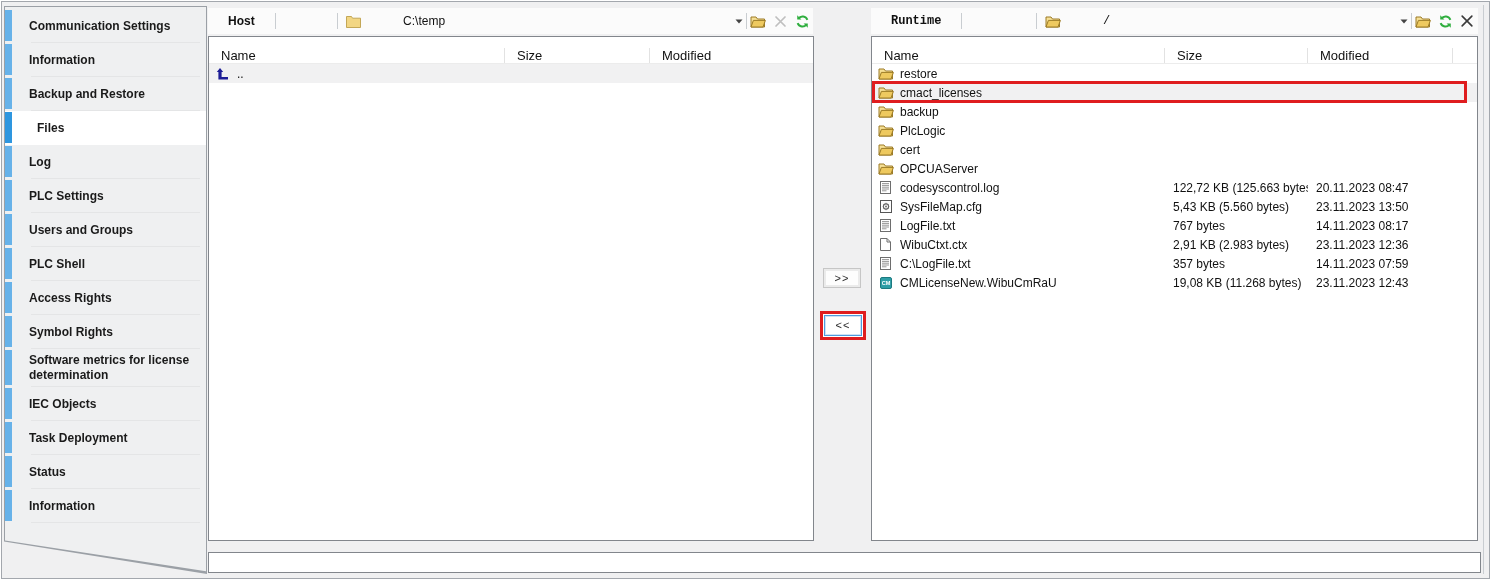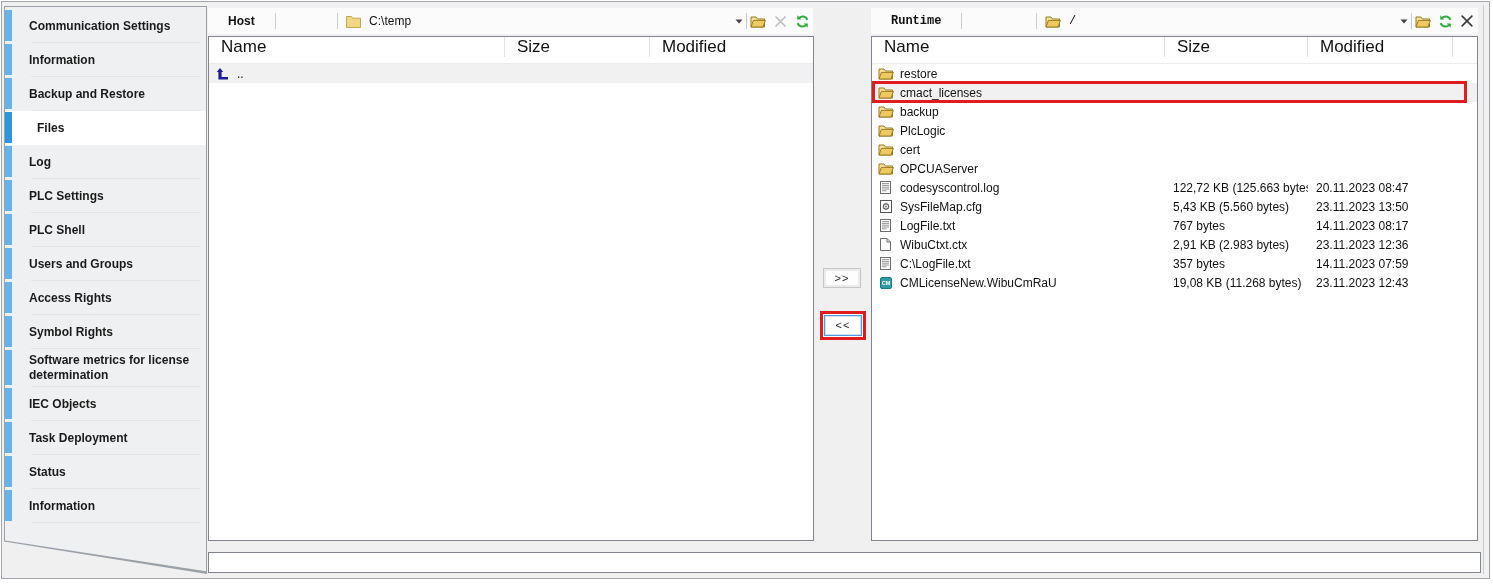--- a/index.html
+++ b/index.html
@@ -25,31 +25,31 @@
   .tab.selected::after{display:none;}
 
   
   .toolbar{position:absolute;top:8px;height:26px;background:#fbfbfb;display:flex;
            align-items:center;font-size:12px;box-sizing:border-box;color:#111;}
   #host-toolbar{left:208px;width:605px;}
   #runtime-toolbar{left:871px;width:607px;font-family:Liberation Mono, monospace;}
   .tb-title{font-weight:bold;padding:0 20px;}
   .tb-label{padding:0 8px;margin-top:48px;}
   .vdiv{width:1px;height:16px;background:#c9cdd1;flex:none;}
-  .tb-path{flex:1;padding-left:6px;white-space:nowrap;overflow:hidden;}
+  .tb-path{flex:1;padding-left:6px;white-space:nowrap;overflow:hidden;margin-left:34px;}
   .tb-icon{width:20px;height:20px;display:flex;align-items:center;justify-content:center;flex:none;margin:0 1px;}
   .tb-folder-glyph{margin:0 2px 0 8px;display:flex;align-items:center;}
   .caret{width:14px;display:flex;align-items:center;justify-content:center;flex:none;}
 
   
   .filebox{position:absolute;top:36px;height:505px;background:#ffffff;
            border:1px solid #82868c;box-sizing:border-box;overflow:hidden;}
   #host-filebox{left:208px;width:606px;}
   #runtime-filebox{left:871px;width:607px;}
-  .fhead{display:flex;height:26px;align-items:flex-start;border-bottom:1px solid #ececec;font-size:17px;}
+  .fhead{display:flex;height:26px;align-items:flex-end;border-bottom:1px solid #ececec;font-size:13px;}
   .hc{display:flex;align-items:center;padding-left:12px;box-sizing:border-box;
       border-right:1px solid #e2e2e2;color:#111;}
   .host .hc.name{width:296px;} .host .hc.size{width:145px;} .host .hc.mod{flex:1;border-right:none;}
   .rt .hc.name{width:293px;} .rt .hc.size{width:143px;} .rt .hc.mod{width:145px;} .rt .hc.extra{flex:1;border-right:none;padding:0;}
   .frow{display:flex;height:19px;align-items:center;font-size:12px;position:relative;color:#111;}
   .frow.shaded{background:#f1f1f2;}
   .c{box-sizing:border-box;white-space:nowrap;overflow:hidden;}
   .c.name{display:flex;align-items:center;padding-left:5px;}
   .host-rows .c.name{width:296px;} .host-rows .c.size{width:145px;}
   .rt-rows .c.name{width:293px;} .rt-rows .c.size{width:143px;} .rt-rows .c.mod{width:145px;}
@@ -101,25 +101,25 @@
         <div class="tab">
           <span class="strip"></span>
           <span class="tlabel">Log</span>
         </div>
         <div class="tab">
           <span class="strip"></span>
           <span class="tlabel">PLC Settings</span>
         </div>
         <div class="tab">
           <span class="strip"></span>
+          <span class="tlabel">Users and Groups</span>
+        </div>
+        <div class="tab">
+          <span class="strip"></span>
           <span class="tlabel">PLC Shell</span>
-        </div>
-        <div class="tab">
-          <span class="strip"></span>
-          <span class="tlabel">Users and Groups</span>
         </div>
         <div class="tab">
           <span class="strip"></span>
           <span class="tlabel">Access Rights</span>
         </div>
         <div class="tab">
           <span class="strip"></span>
           <span class="tlabel">Symbol Rights</span>
         </div>
         <div class="tab">

